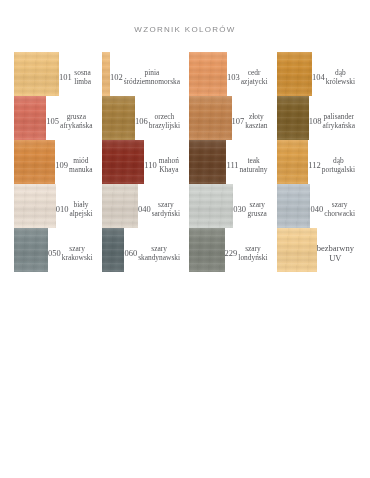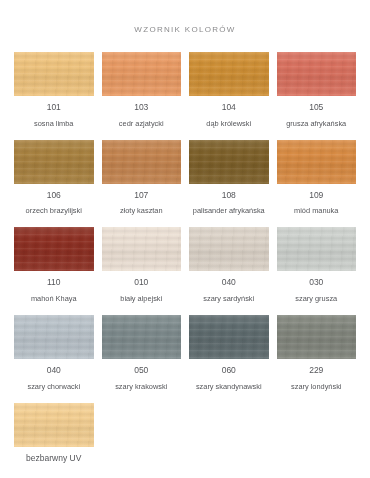--- a/index.html
+++ b/index.html
@@ -48,22 +48,23 @@
   .grid {
     margin-top: 18px;
     padding: 0 14px;
     display: grid;
     grid-template-columns: repeat(4, 1fr);
     column-gap: 8px;
     row-gap: 0px;
   }
   .cell {
     display: flex;
-    flex-direction: column;
+    flex-direction: row;
     align-items: center;
+    font-family: Liberation Serif, serif;
   }
   .swatch {
     width: 100%;
     height: 44px;
     position: relative;
     overflow: hidden;
     background-color: #cccccc;
   }
   
   .swatch .grain {
@@ -130,20 +131,29 @@
       <div class="cell">
         <div class="swatch" style="background-color: rgb(239, 195, 125);">
           <div class="grain"></div>
           <div class="grain2"></div>
         </div>
         <div class="code">101</div>
         <div class="name">sosna limba</div>
         <div class="row-spacer"></div>
       </div>
       <div class="cell">
+        <div class="swatch" style="background-color: rgb(238, 186, 120);">
+          <div class="grain"></div>
+          <div class="grain2"></div>
+        </div>
+        <div class="code">102</div>
+        <div class="name">pinia śródziemnomorska</div>
+        <div class="row-spacer"></div>
+      </div>
+      <div class="cell">
         <div class="swatch" style="background-color: rgb(233, 154, 99);">
           <div class="grain"></div>
           <div class="grain2"></div>
         </div>
         <div class="code">103</div>
         <div class="name">cedr azjatycki</div>
         <div class="row-spacer"></div>
       </div>
       <div class="cell">
         <div class="swatch" style="background-color: rgb(207, 143, 52);">
@@ -202,20 +212,38 @@
       <div class="cell">
         <div class="swatch" style="background-color: rgb(141, 47, 34);">
           <div class="grain"></div>
           <div class="grain2"></div>
         </div>
         <div class="code">110</div>
         <div class="name">mahoń Khaya</div>
         <div class="row-spacer"></div>
       </div>
       <div class="cell">
+        <div class="swatch" style="background-color: rgb(107, 69, 41);">
+          <div class="grain"></div>
+          <div class="grain2"></div>
+        </div>
+        <div class="code">111</div>
+        <div class="name">teak naturalny</div>
+        <div class="row-spacer"></div>
+      </div>
+      <div class="cell">
+        <div class="swatch" style="background-color: rgb(221, 160, 74);">
+          <div class="grain"></div>
+          <div class="grain2"></div>
+        </div>
+        <div class="code">112</div>
+        <div class="name">dąb portugalski</div>
+        <div class="row-spacer"></div>
+      </div>
+      <div class="cell">
         <div class="swatch" style="background-color: rgb(236, 224, 212);">
           <div class="grain"></div>
           <div class="grain2"></div>
         </div>
         <div class="code">010</div>
         <div class="name">biały alpejski</div>
         <div class="row-spacer"></div>
       </div>
       <div class="cell">
         <div class="swatch" style="background-color: rgb(220, 211, 200);">

